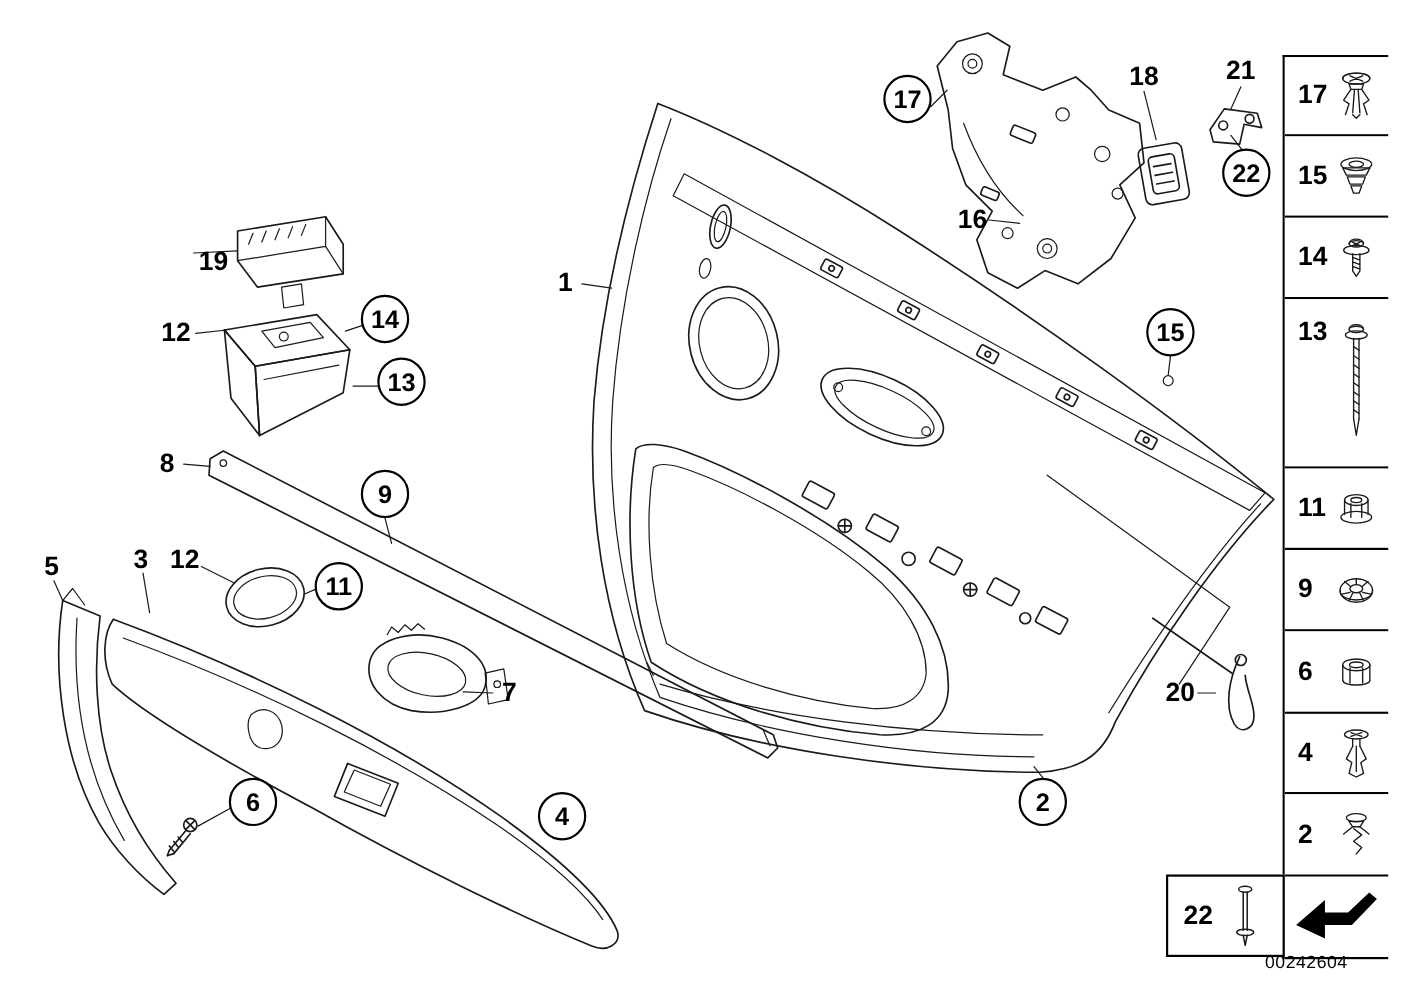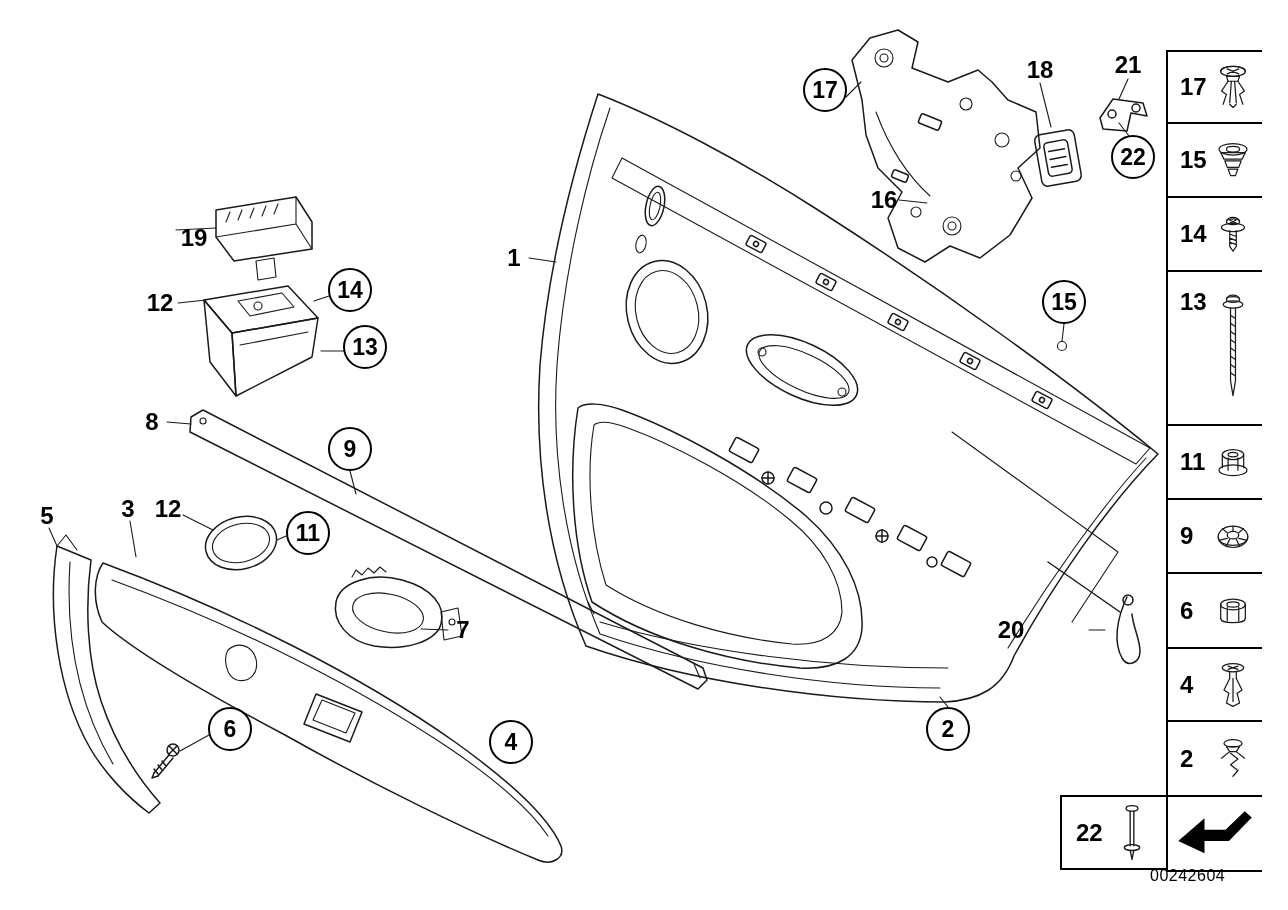--- a/index.html
+++ b/index.html
@@ -263,21 +263,21 @@
   <div class="callout plain" style="left:168px;top:509px;">12</div>
   <div class="callout circle" style="left:286px;top:511px;">11</div>
   <div class="callout plain" style="left:160px;top:303px;">12</div>
   <div class="callout circle" style="left:343px;top:325px;">13</div>
   <div class="callout circle" style="left:328px;top:268px;">14</div>
   <div class="callout circle" style="left:1042px;top:280px;">15</div>
   <div class="callout plain" style="left:884px;top:200px;">16</div>
   <div class="callout circle" style="left:803px;top:68px;">17</div>
   <div class="callout plain" style="left:1040px;top:70px;">18</div>
   <div class="callout plain" style="left:158px;top:238px;margin-left:36px;">19</div>
-  <div class="callout plain" style="left:1011px;top:630px;">20</div>
+  <div class="callout plain" style="left:1073px;top:630px;">20</div>
   <div class="callout plain" style="left:1128px;top:65px;">21</div>
   <div class="callout circle" style="left:1111px;top:135px;">22</div>
 
   <div class="sidebar">
 
     <div class="sb-cell" style="height:72px;">
       <span class="sb-num">17</span>
       <span class="sb-icon">
         <svg width="46" height="54" viewBox="0 0 56 58">
           <path d="M13,10 C13,2 43,2 43,10"></path>

